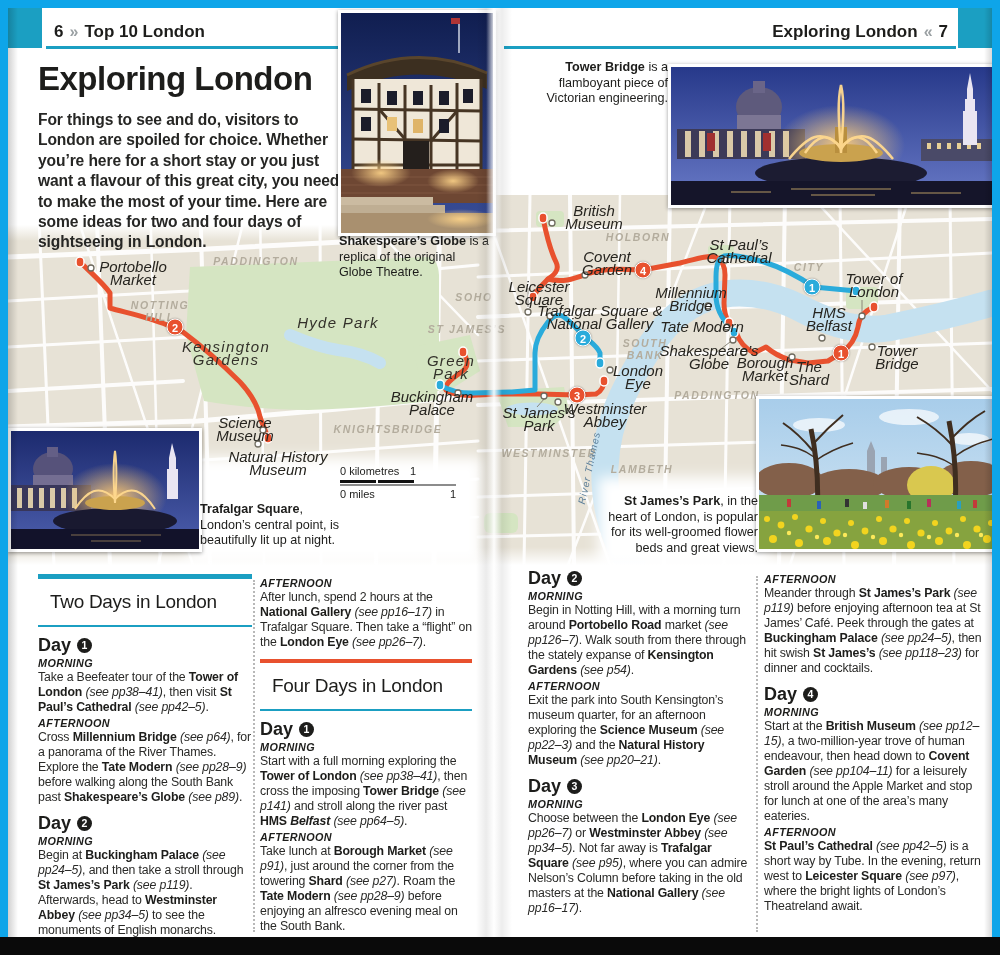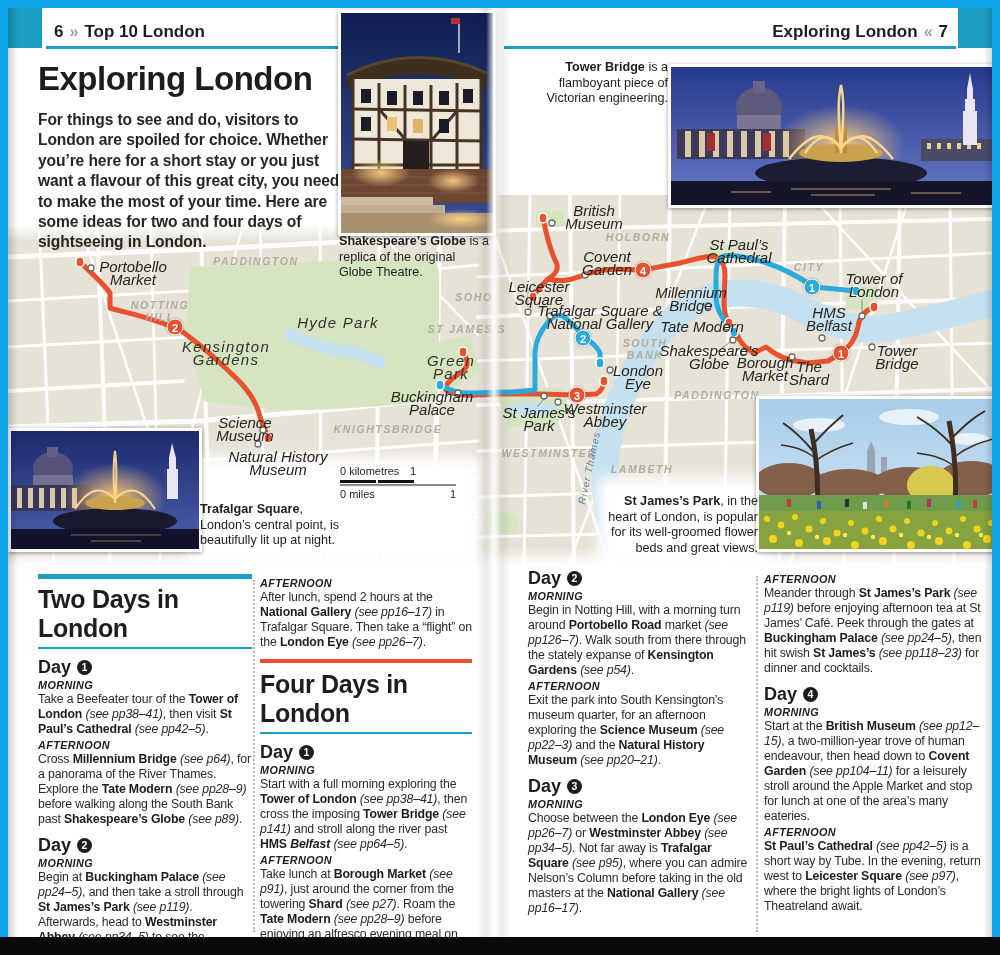--- a/index.html
+++ b/index.html
@@ -60,21 +60,21 @@
   
   .col{position:absolute;z-index:20;color:#1d1d1b;}
   #col1{left:30px;top:566px;width:214px;}
   #col2{left:252px;top:568px;width:212px;}
   #col3{left:520px;top:560px;width:220px;}
   #col4{left:756px;top:564px;width:220px;}
   .vsep{position:absolute;width:0;border-left:2px dotted #b8b8b8;z-index:19;}
   #sep1{left:245px;top:572px;height:352px;} #sep2{left:748px;top:568px;height:356px;}
   .teal-top-bar{height:5px;background:var(--teal);margin-bottom:6px;}
   .orange-bar{height:4px;background:var(--orange);margin:9px 0 7px;}
-  .sec-h{margin:0;font-size:25px;letter-spacing:-.3px;font-weight:bold;}
+  .sec-h{margin:12px;font-size:19px;letter-spacing:-.3px;font-weight:normal;}
   .sec-underline{height:2px;background:var(--teal);margin:4px 0 2px;}
   .day-h{font-size:18px;font-weight:bold;margin:8px 0 1px;display:flex;align-items:center;}
   .day-h:first-child{margin-top:0;}
   .day-num{display:inline-block;width:15px;height:15px;border-radius:50%;background:#1d1d1b;color:#fff;font-size:10.5px;line-height:15px;text-align:center;margin-left:6px;font-weight:bold;}
   .subhead{font-size:10.8px;font-weight:bold;letter-spacing:.4px;margin:1px 0 1px;font-style:italic;}
   .body{margin:0 0 2px;font-size:12.3px;line-height:15px;letter-spacing:-.15px;color:#2a2a28;}
   .body .b{font-weight:bold;color:#1d1d1b;}
   .body .i{font-style:italic;}
   .body .bi{font-weight:bold;font-style:italic;color:#1d1d1b;}
   .bottom-strip{position:absolute;left:0;right:0;bottom:0;height:18px;background:#0a0a0a;z-index:50;}

